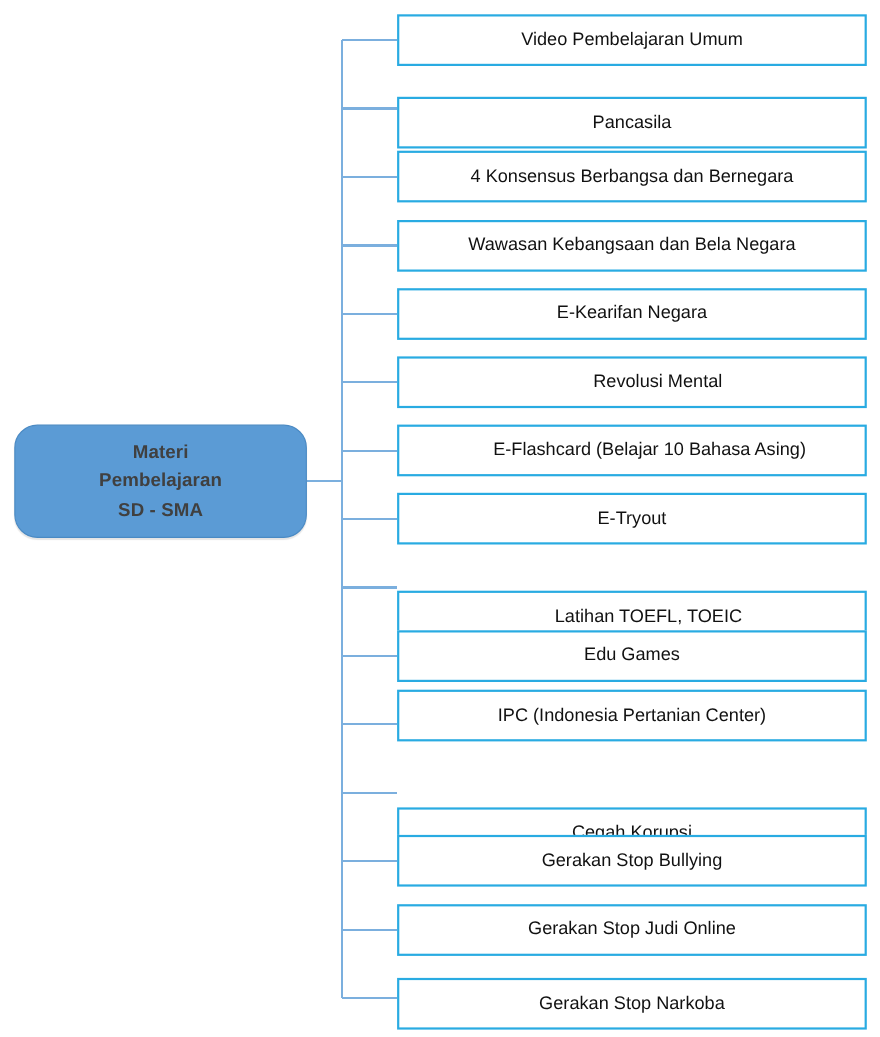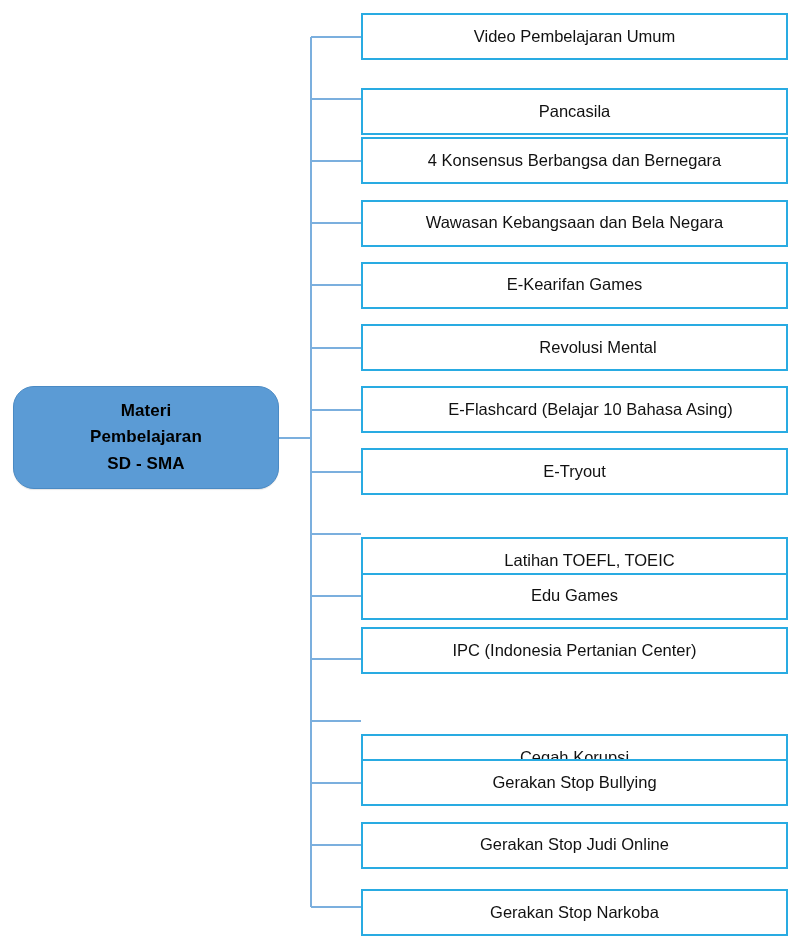--- a/index.html
+++ b/index.html
@@ -41,21 +41,21 @@
     box-sizing: border-box;
     background: #5b9bd5;
     border: 1px solid #4a8ac4;
     border-radius: 21px;
     display: flex;
     align-items: center;
     justify-content: center;
     box-shadow: 0 1px 1px rgba(0,0,0,0.10);
   }
   #root-node .root-label {
-    color: #000000;
+    color: #404040;
     font-weight: bold;
     font-size: 17px;
     line-height: 1.55;
     text-align: center;
     white-space: pre-line;
     letter-spacing: 0.1px;
   }
 
   
   .leaf-node {
@@ -117,21 +117,21 @@
       <div class="leaf-node" style="top: 75.2px; border-color: rgb(41, 171, 226); margin-top: 13px;">
         <div class="leaf-label">Pancasila</div>
       </div>
       <div class="leaf-node" style="top: 137.4px; border-color: rgb(41, 171, 226);">
         <div class="leaf-label">4 Konsensus Berbangsa dan Bernegara</div>
       </div>
       <div class="leaf-node" style="top: 199.6px; border-color: rgb(41, 171, 226);">
         <div class="leaf-label">Wawasan Kebangsaan dan Bela Negara</div>
       </div>
       <div class="leaf-node" style="top: 261.8px; border-color: rgb(41, 171, 226);">
-        <div class="leaf-label">E-Kearifan Games</div>
+        <div class="leaf-label">E-Kearifan Negara</div>
       </div>
       <div class="leaf-node" style="top: 324px; border-color: rgb(41, 171, 226); padding-left: 47px;">
         <div class="leaf-label">Revolusi Mental</div>
       </div>
       <div class="leaf-node" style="top: 386.2px; border-color: rgb(41, 171, 226); padding-left: 32px;">
         <div class="leaf-label">E-Flashcard (Belajar 10 Bahasa Asing)</div>
       </div>
       <div class="leaf-node" style="top: 448.4px; border-color: rgb(41, 171, 226);">
         <div class="leaf-label">E-Tryout</div>
       </div>

